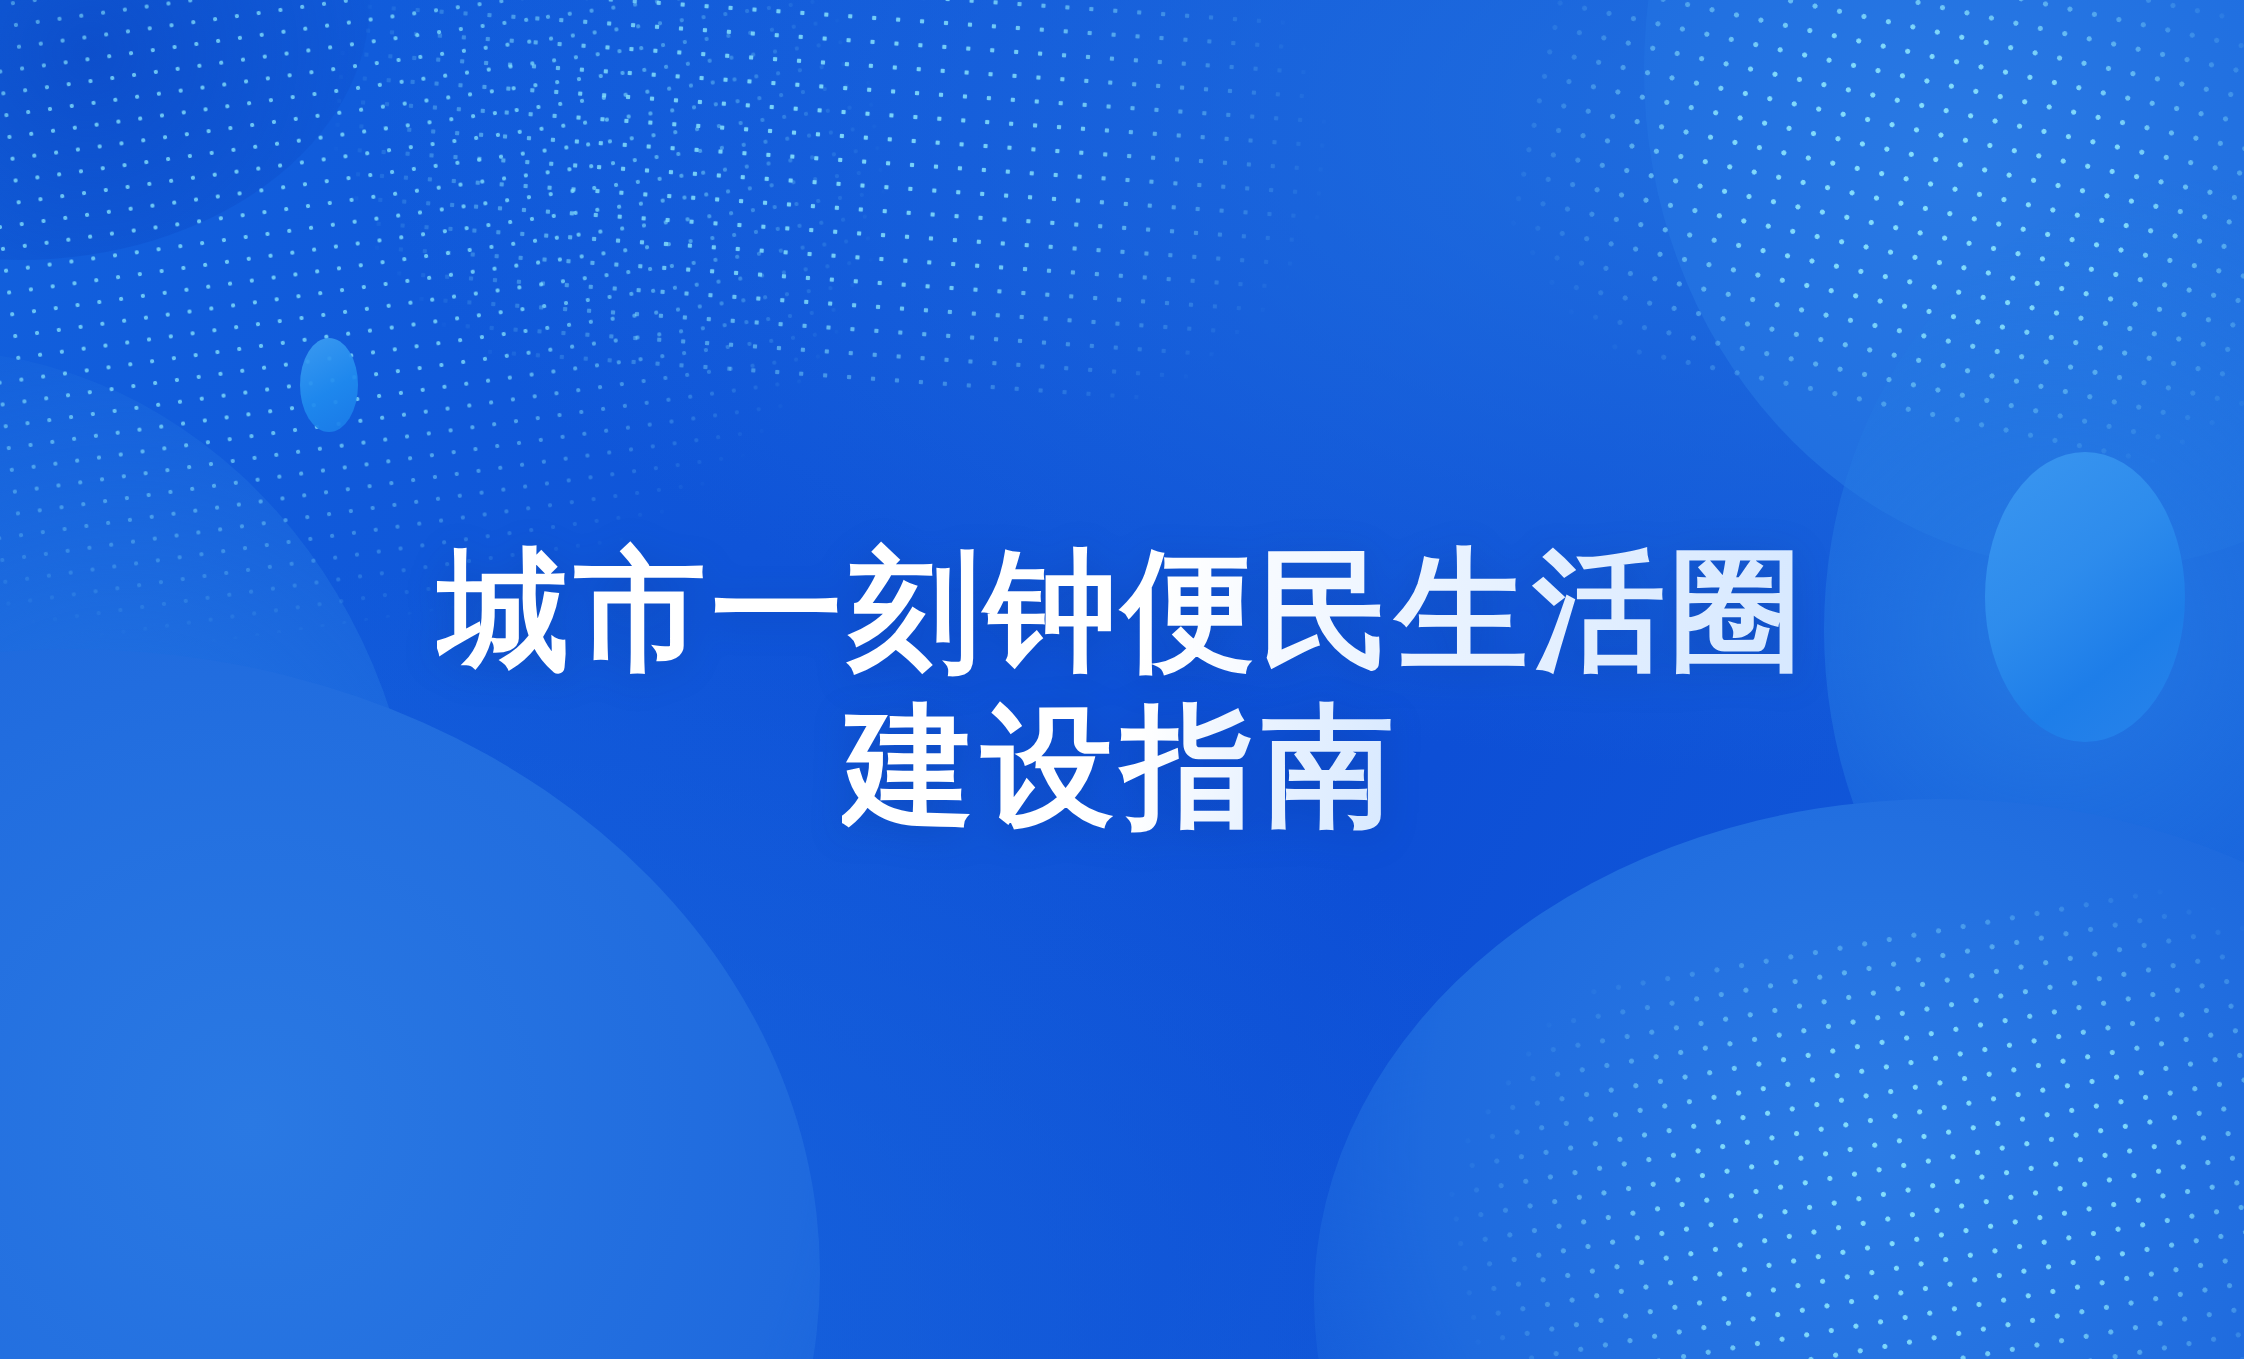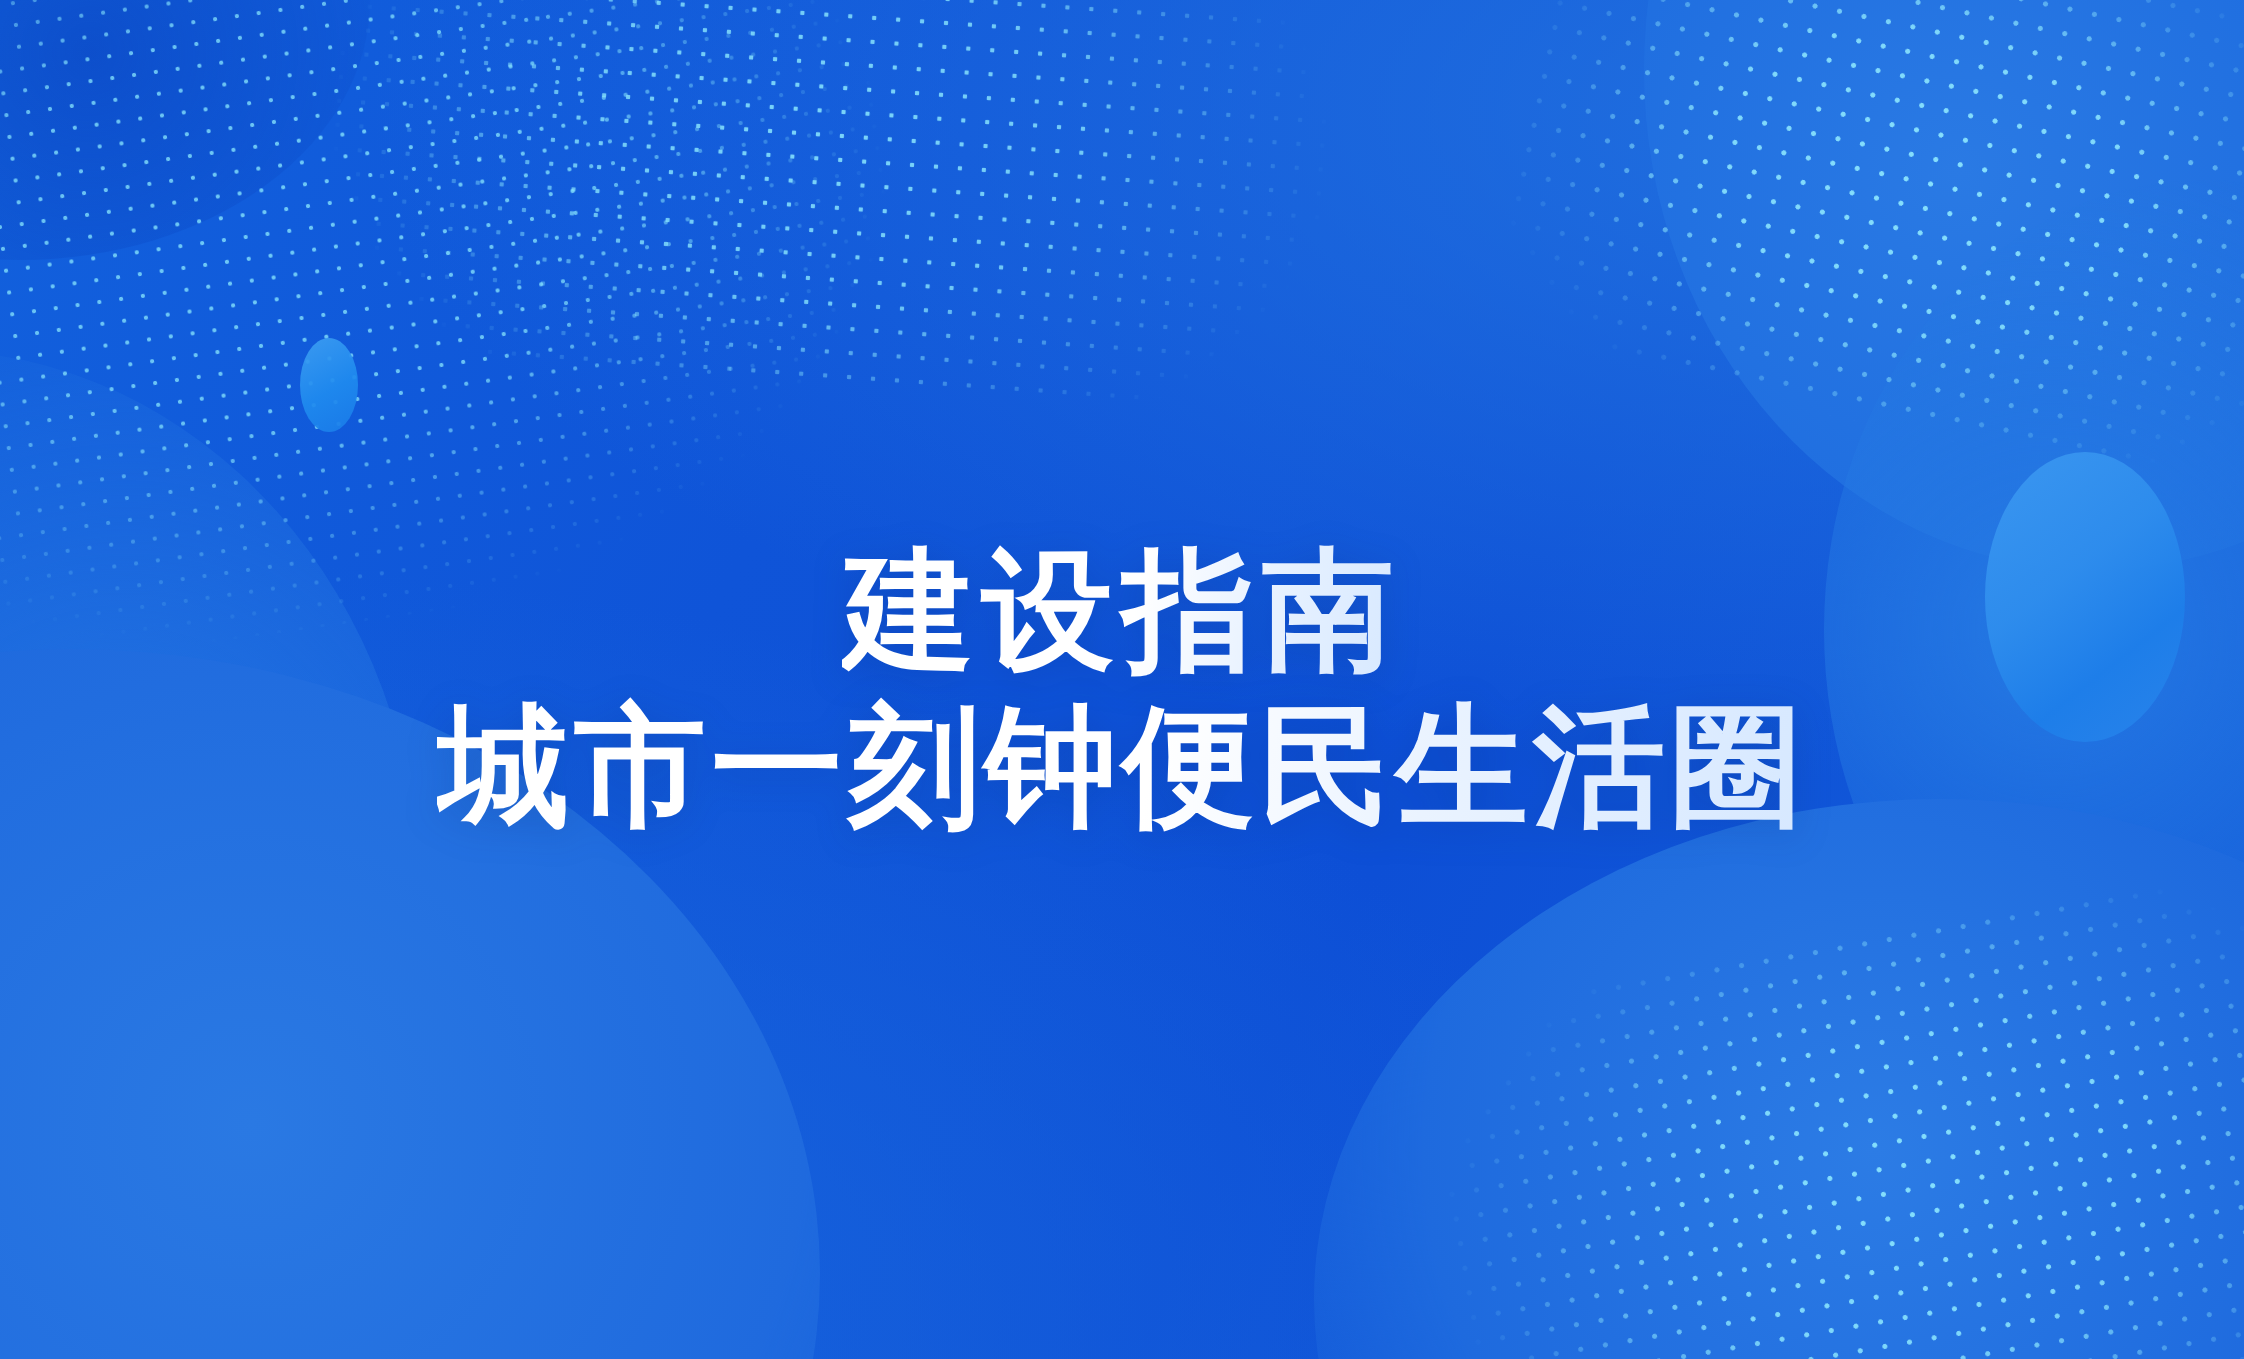--- a/index.html
+++ b/index.html
@@ -223,17 +223,17 @@
 
   <div class="dots dots-tl"></div>
   <div class="dots dots-tl2"></div>
   <div class="dots dots-tr"></div>
   <div class="dots dots-br"></div>
 
   <div class="ellipse-left"></div>
   <div class="ellipse-right"></div>
 
   <div class="title-wrap">
+    <div class="title-line l1">城市一刻钟便民生活圈</div>
     <div class="title-line l2">建设指南</div>
-    <div class="title-line l1">城市一刻钟便民生活圈</div>
   </div>
 
 </div>
 
 </body></html>

